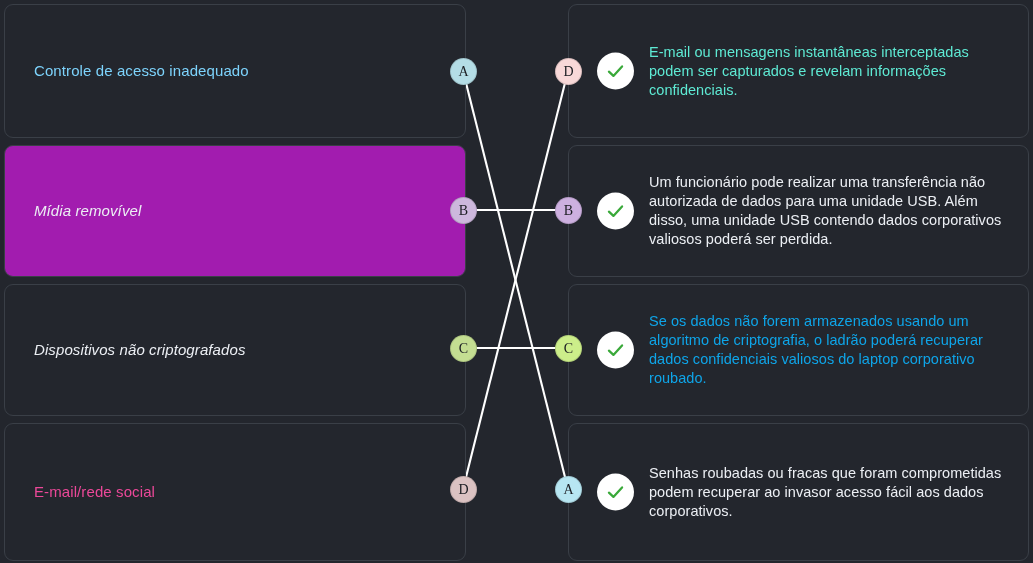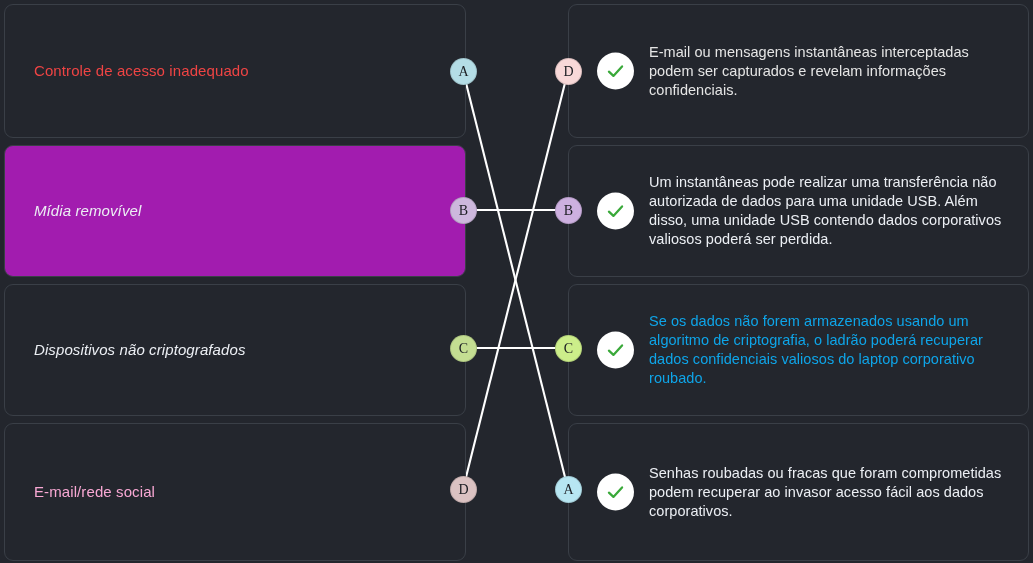--- a/index.html
+++ b/index.html
@@ -123,65 +123,65 @@
     <line x1="463" y1="71" x2="568" y2="489" stroke="#ffffff" stroke-width="2.1"></line>
     <line x1="463" y1="210" x2="568" y2="210" stroke="#ffffff" stroke-width="2.1"></line>
     <line x1="463" y1="348" x2="568" y2="348" stroke="#ffffff" stroke-width="2.1"></line>
     <line x1="463" y1="489" x2="568" y2="71" stroke="#ffffff" stroke-width="2.1"></line>
   </svg>
 
   <div id="left-column" class="column">
 
     <div class="panel h1" style="background: rgb(35, 38, 45); border-color: rgb(58, 63, 71);">
       <div class="left-panel-body">
-        <div class="left-label" style="color: #ef4444;">Controle de acesso inadequado</div>
+        <div class="left-label" style="color: #7dd3fc;">Controle de acesso inadequado</div>
       </div>
     </div>
 
     <div class="panel h2" style="background: #a21caf; border-color: rgb(58, 63, 71); font-style: italic;">
       <div class="left-panel-body">
         <div class="left-label" style="color: rgb(236, 239, 244);">Mídia removível</div>
       </div>
     </div>
 
     <div class="panel h3" style="background: rgb(35, 38, 45); border-color: rgb(58, 63, 71); font-style: italic;">
       <div class="left-panel-body">
         <div class="left-label" style="color: rgb(236, 239, 244);">Dispositivos não criptografados</div>
       </div>
     </div>
 
     <div class="panel h4" style="background: rgb(35, 38, 45); border-color: rgb(58, 63, 71);">
       <div class="left-panel-body">
-        <div class="left-label" style="color: #f9a8d4;">E-mail/rede social</div>
+        <div class="left-label" style="color: #ec4899;">E-mail/rede social</div>
       </div>
     </div>
 
   </div>
 
   <div id="right-column" class="column">
 
     <div class="panel h1" style="background: rgb(35, 38, 45); border-color: rgb(58, 63, 71);">
       <div class="check-badge" style="background: rgb(255, 255, 255);">
         <svg width="21" height="21" viewBox="0 0 24 24" fill="none" stroke="#3aa93a" stroke-width="2.6" stroke-linecap="round" stroke-linejoin="round">
           <polyline points="4.5,12.8 9.6,17.6 19.5,6.8" stroke="#3aa93a"></polyline>
         </svg>
       </div>
       <div class="right-panel-body">
-        <div class="right-text" style="color: #e5e5e5;">E-mail ou mensagens instantâneas interceptadas podem ser capturados e revelam informações confidenciais.</div>
+        <div class="right-text" style="color: #5eead4;">E-mail ou mensagens instantâneas interceptadas podem ser capturados e revelam informações confidenciais.</div>
       </div>
     </div>
 
     <div class="panel h2" style="background: rgb(35, 38, 45); border-color: rgb(58, 63, 71);">
       <div class="check-badge" style="background: rgb(255, 255, 255);">
         <svg width="21" height="21" viewBox="0 0 24 24" fill="none" stroke="#3aa93a" stroke-width="2.6" stroke-linecap="round" stroke-linejoin="round">
           <polyline points="4.5,12.8 9.6,17.6 19.5,6.8" stroke="#3aa93a"></polyline>
         </svg>
       </div>
       <div class="right-panel-body">
-        <div class="right-text" style="color: rgb(236, 239, 244);">Um instantâneas pode realizar uma transferência não autorizada de dados para uma unidade USB. Além disso, uma unidade USB contendo dados corporativos valiosos poderá ser perdida.</div>
+        <div class="right-text" style="color: rgb(236, 239, 244);">Um funcionário pode realizar uma transferência não autorizada de dados para uma unidade USB. Além disso, uma unidade USB contendo dados corporativos valiosos poderá ser perdida.</div>
       </div>
     </div>
 
     <div class="panel h3" style="background: rgb(35, 38, 45); border-color: rgb(58, 63, 71);">
       <div class="check-badge" style="background: rgb(255, 255, 255);">
         <svg width="21" height="21" viewBox="0 0 24 24" fill="none" stroke="#3aa93a" stroke-width="2.6" stroke-linecap="round" stroke-linejoin="round">
           <polyline points="4.5,12.8 9.6,17.6 19.5,6.8" stroke="#3aa93a"></polyline>
         </svg>
       </div>
       <div class="right-panel-body">

